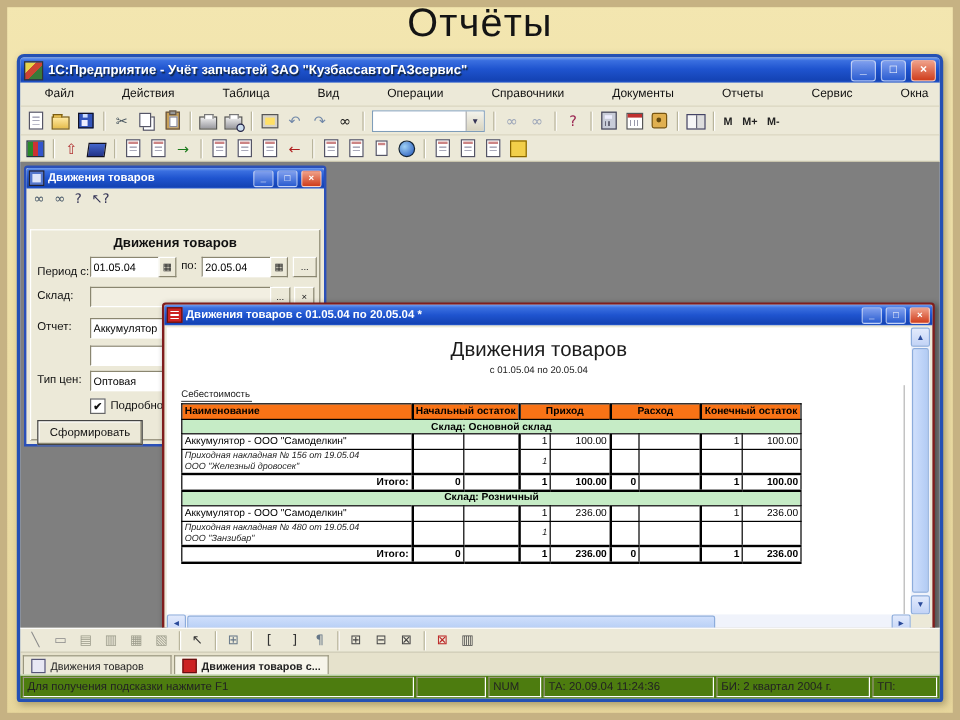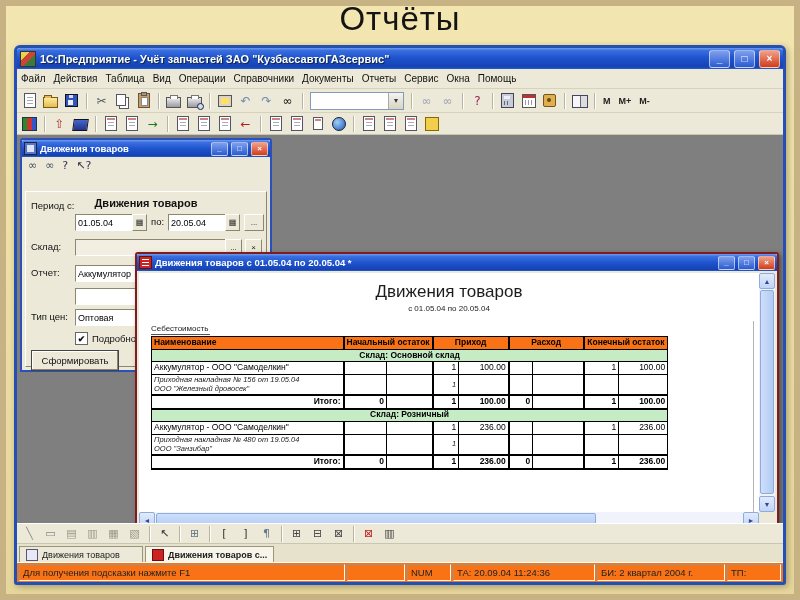--- a/index.html
+++ b/index.html
@@ -21,21 +21,21 @@
   .app-icon{width:14px;height:14px;flex:0 0 14px;border:1px solid #333;
       background:linear-gradient(135deg,#e8d44a 32%,#cc4433 32% 58%,#3a7a3a 58%);}
   .wbtn{width:19px;height:16px;flex:0 0 19px;border-radius:3px;border:1px solid rgba(255,255,255,.55);
       display:flex;align-items:center;justify-content:center;color:#fff;font-size:10px;font-weight:bold;
       background:linear-gradient(#7f9fee,#2a5cd0);line-height:1;}
   .wbtn.close{background:linear-gradient(#f0a088,#cf3d1c);}
   .wbtn.sm{width:15px;height:12px;flex:0 0 15px;font-size:8px;border-radius:2px;}
 
   .menubar{height:19px;flex:0 0 19px;display:flex;align-items:center;
       background:#ece9d8;border-bottom:1px solid #d6d2bc;font-size:10px;color:#111;}
-  .menu-item{padding:2px 4px;cursor:default;}
+  .menu-item{padding:2px 20px;cursor:default;}
 
   .toolbar{display:flex;align-items:center;background:#ece9d8;padding:0 2px;}
   .tb1{height:23px;flex:0 0 23px;border-bottom:1px solid #d6d2bc;}
   .tb2{height:21px;flex:0 0 21px;border-bottom:1px solid #c9c5ae;}
   .tsep{width:1px;height:16px;background:#b9b59c;box-shadow:1px 0 0 #fff;margin:0 4px;flex:0 0 1px;}
   .tbtn{width:21px;height:20px;display:flex;align-items:center;justify-content:center;flex:0 0 21px;}
   .gi{font-size:12px;line-height:1;font-family:"DejaVu Sans",sans-serif;}
   .mbtn{font-size:9px;font-weight:bold;color:#222;padding:0 4px;height:18px;display:flex;align-items:center;}
   .tcombo{width:92px;height:16px;background:#fff;border:1px solid #7f9db9;display:flex;margin:0 3px;}
   .tcombo input{flex:1;border:none;outline:none;font-size:9px;min-width:0;padding:0 2px;background:#fff;}
@@ -159,21 +159,21 @@
 
   
   .tb3{height:19px;flex:0 0 19px;border-top:1px solid #fff;border-bottom:1px solid #c9c5ae;}
   .tb3 .gi{font-size:11px;}
   .tabsbar{height:18px;flex:0 0 18px;background:#e6e2cc;display:flex;align-items:flex-end;padding:0 2px;gap:2px;}
   .task-tab{height:15px;display:flex;align-items:center;gap:4px;padding:0 6px;font-size:9px;color:#222;
       border:1px solid #9a967e;border-bottom:none;background:#ece9d8;min-width:110px;}
   .task-tab.active{background:#f7f5ea;font-weight:bold;}
   .tab-ico-doc{width:10px;height:10px;background:#e8e8f4;border:1px solid #557;flex:0 0 10px;}
   .tab-ico-red{width:10px;height:10px;background:#cc2222;border:1px solid #611;flex:0 0 10px;}
-  .statusbar{height:17px;flex:0 0 17px;background:#f97316;border-top:1px solid #fff;
+  .statusbar{height:17px;flex:0 0 17px;background:#4d7c0f;border-top:1px solid #fff;
       display:flex;align-items:stretch;gap:2px;padding:1px 2px;font-size:9.5px;color:#222;}
   .statusbar .hint{flex:1;display:flex;align-items:center;padding:0 3px;border:1px solid;
       border-color:#9a967e #fff #fff #9a967e;}
   .spanel{display:flex;align-items:center;padding:0 3px;border:1px solid;white-space:nowrap;
       border-color:#9a967e #fff #fff #9a967e;overflow:hidden;}
 </style>
 </head>
 <body>
 
 <div class="slide">
@@ -352,21 +352,21 @@
         </div>
         <div class="dlg-tools" id="dlgtools">
             <span class="gi" style="color: rgb(68, 85, 102);">∞</span>
             <span class="gi" style="color: rgb(68, 85, 102);">∞</span>
             <span class="gi" style="color: rgb(51, 51, 85);">?</span>
             <span class="gi" style="color: rgb(51, 51, 85);">↖?</span>
           </div>
         <div class="dlg-panel">
           <div class="dlg-heading">Движения товаров</div>
 
-          <div class="frow" style="left:5px;top:8px;">
+          <div class="frow" style="left:5px;top:29px;">
             <span>Период с:</span>
           </div>
           <input class="fld" style="position: absolute; left: 49px; top: 22px; width: 52px;" value="01.05.04">
           <span class="sqbtn" style="position:absolute;left:106px;top:22px;width:13px;">▦</span>
           <div class="frow" style="left:125px;top:24px;">
             <span>по:</span>
           </div>
           <input class="fld" style="position: absolute; left: 142px; top: 22px; width: 52px;" value="20.05.04">
           <span class="sqbtn" style="position:absolute;left:199px;top:22px;width:13px;">▦</span>
           <span class="sqbtn" style="position:absolute;left:218px;top:22px;width:18px;">...</span>

